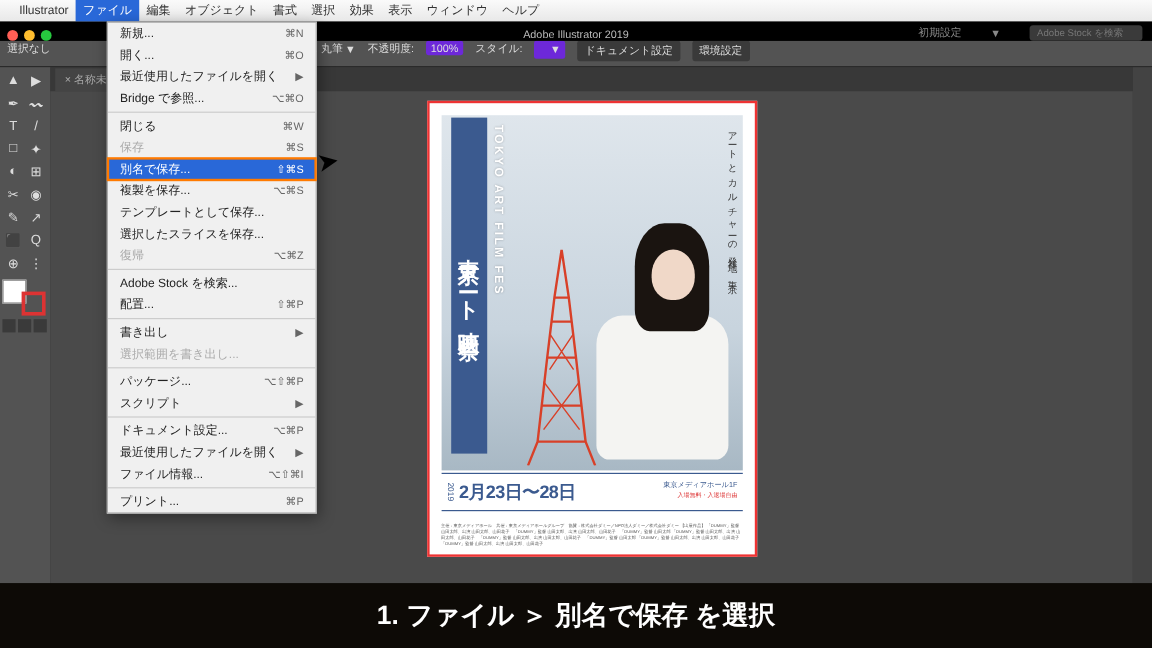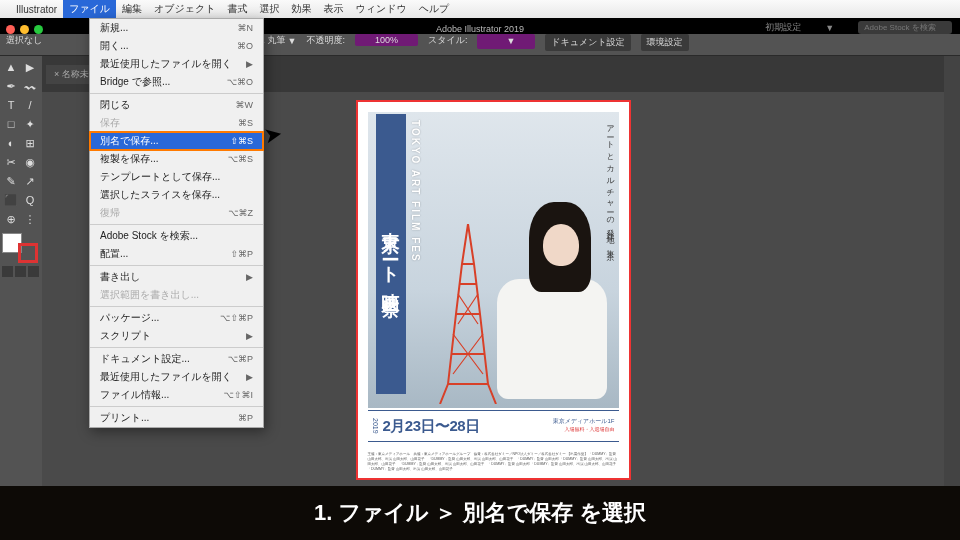--- a/index.html
+++ b/index.html
@@ -8,33 +8,33 @@
 .menubar .apple{font-size:11px}
 .menubar .mi{cursor:default}
 .menubar .mi.active{background:#2968d8;color:#fff;padding:2px 6px;margin:-2px -6px}
 .titlebar{height:16px;background:#000000;display:flex;align-items:flex-end;justify-content:center;font-size:9px;color:#bbb;position:relative}
 .traffic{position:absolute;left:6px;display:flex;gap:5px}
 .traffic span{width:9px;height:9px;border-radius:50%}
 .tl-r{background:#ff5f56}.tl-y{background:#ffbd2e}.tl-g{background:#27c93f}
 .titlebar .right{position:absolute;right:8px;display:flex;gap:24px;align-items:center;color:#888;font-size:9px}
 .search-stock{background:#3a3a3a;border-radius:3px;padding:1px 16px 1px 6px;color:#777;font-size:8px}
 .optbar{height:22px;background:#535353;display:flex;align-items:flex-start;font-size:9px;color:#ddd;padding:0 6px;gap:10px;border-bottom:1px solid #2a2a2a}
-.optbar .sel{background:#701a75;padding:1px 20px;border-radius:2px}
+.optbar .sel{background:#6d28d9;padding:1px 4px;border-radius:2px}
 .optbar .stroke-w{display:flex;align-items:center;gap:2px}
 .optbar .btn{background:#3a3a3a;padding:2px 6px;border-radius:2px}
 .main{display:flex;height:430px;background:#323232}
 .tools{width:42px;background:#535353;display:flex;flex-wrap:wrap;padding:2px;gap:1px;align-content:flex-start}
 .tools .tool{width:18px;height:18px;display:flex;align-items:center;justify-content:center;color:#ddd;font-size:11px}
 .tools .fill-stroke{width:38px;height:30px;position:relative;margin-top:4px}
 .tools .fbox{width:20px;height:20px;position:absolute;border:1px solid #888}
 .tools .ffill{background:#fff;top:0;left:0}
 .tools .fstroke{background:transparent;border:3px solid #d33;bottom:0;right:2px}
 .tools .modes{width:38px;display:flex;gap:2px;margin-top:2px}
 .tools .modes span{width:11px;height:11px;background:#3a3a3a}
-.tabs{height:36px;background:#383838;display:flex;align-items:center;font-size:9px;color:#aaa;padding-left:4px}
+.tabs{height:20px;background:#383838;display:flex;align-items:center;font-size:9px;color:#aaa;padding-left:4px}
 .tabs .tab{padding:3px 8px;background:#444}
 .tabs .doctitle{margin-left:10px;color:#999;font-size:8px}
 .canvas-wrap{flex:1;background:#4a4a4a;position:relative;display:flex;align-items:flex-start;justify-content:center;padding-top:8px}
 .artboard{width:275px;height:380px;background:#fff;border:2px solid #e33;position:relative;overflow:hidden}
 .poster-bg{position:absolute;inset:10px 10px 70px 10px;background:linear-gradient(180deg,#dfe6ec 0%,#c8d4de 60%,#a8b8c4 100%)}
 .blue-band{position:absolute;left:18px;top:12px;width:30px;height:280px;background:#3b5a8f;color:#fff;writing-mode:vertical-rl;text-orientation:upright;font-size:18px;font-weight:700;display:flex;align-items:center;justify-content:center;letter-spacing:4px}
 .eng-title{position:absolute;left:52px;top:18px;writing-mode:vertical-rl;color:#fff;font-size:10px;font-weight:700;letter-spacing:2px;text-shadow:0 0 2px rgba(0,0,0,.3)}
 .tagline{position:absolute;right:14px;top:18px;writing-mode:vertical-rl;text-orientation:upright;font-size:8px;color:#333;letter-spacing:3px}
 .tower{position:absolute;left:80px;bottom:74px;width:60px;height:180px}
 .tower svg{width:100%;height:100%}

